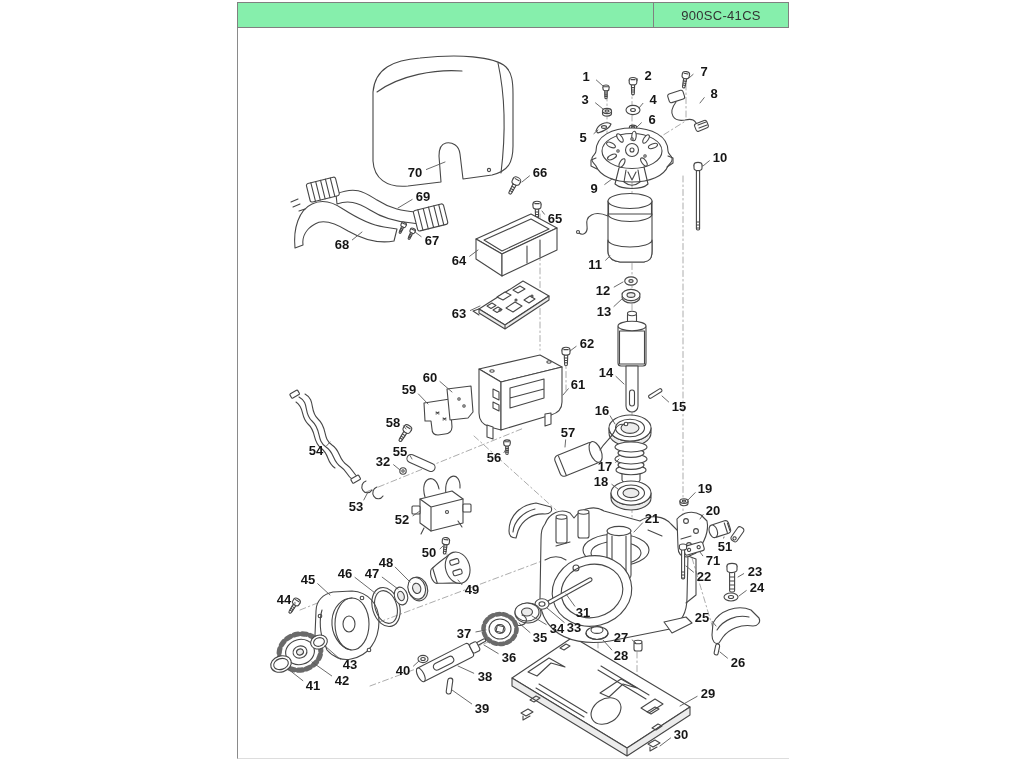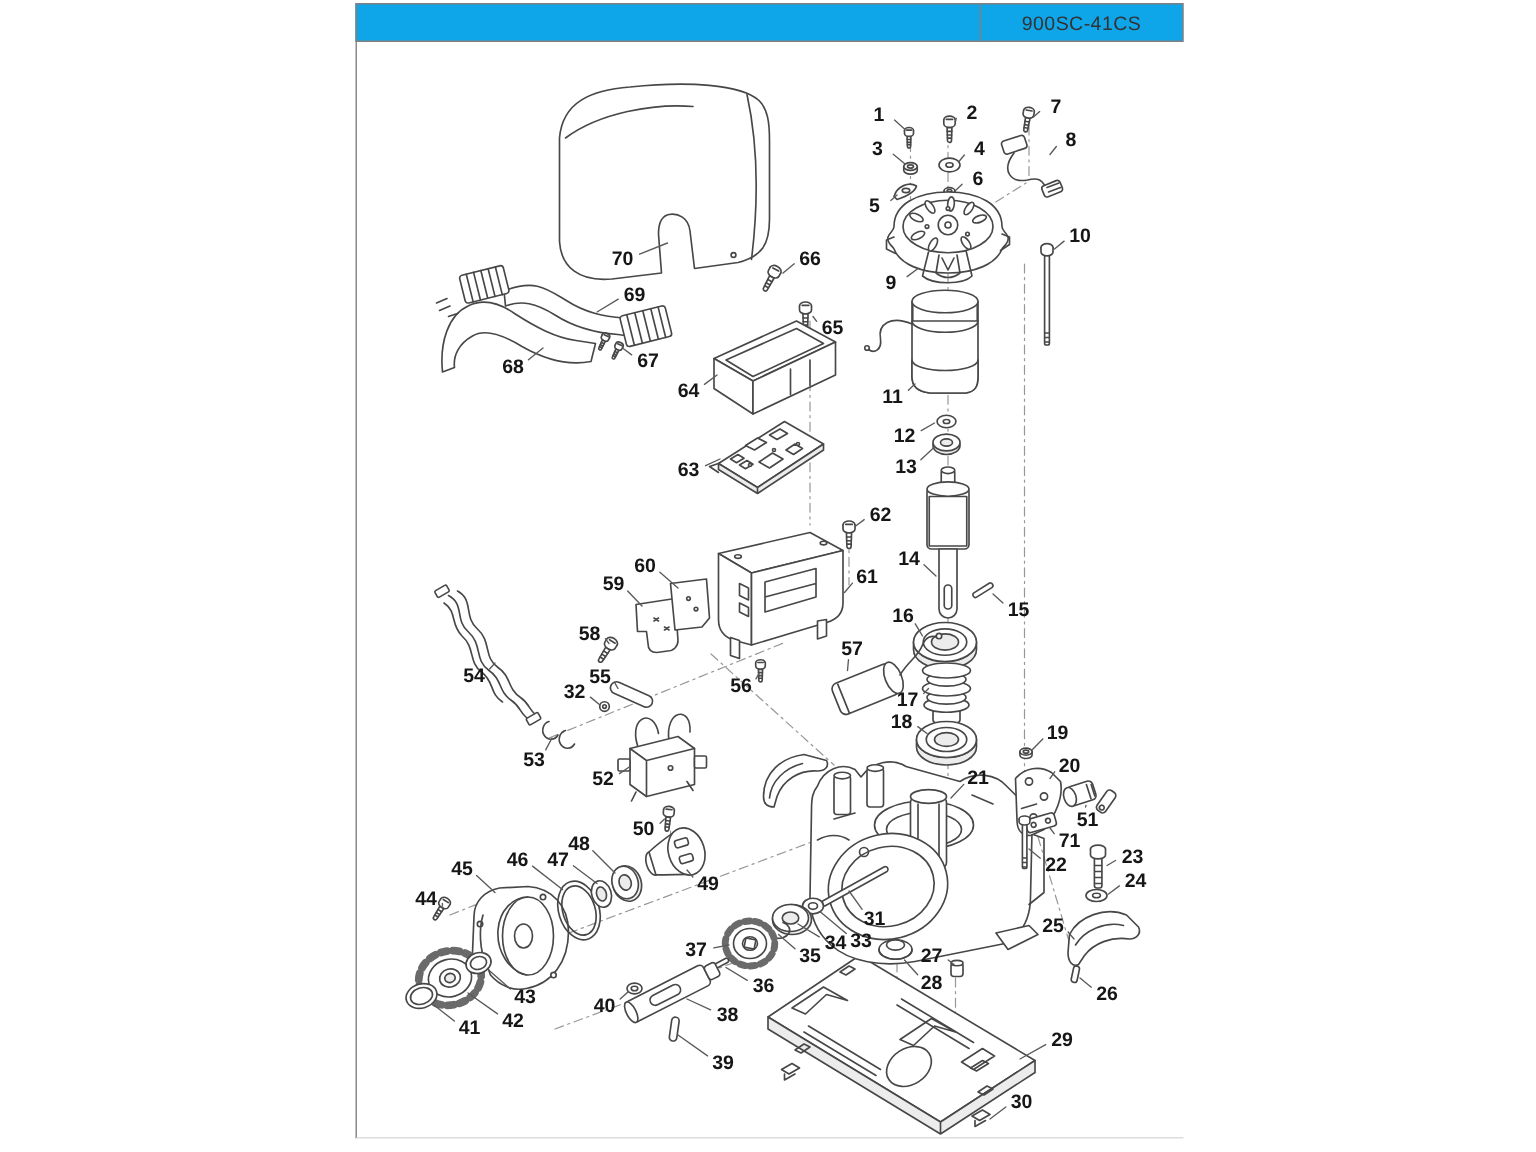--- a/index.html
+++ b/index.html
@@ -1,21 +1,21 @@
 <!DOCTYPE html>
 <html><head>
 <meta charset="utf-8">
 <style>
   html,body{margin:0;padding:0;background:#fff;}
   .stage{position:relative;width:1024px;height:768px;background:#fff;overflow:hidden;
          font-family:"Liberation Sans",sans-serif;}
   .frame{position:absolute;left:237px;top:2px;width:551px;height:756px;
          border-left:1px solid #8a8a8a;border-bottom:1px solid #ddd;}
   .hdr{position:absolute;left:237px;top:2px;width:550px;height:24px;
-       border:1px solid #808080;background:#0ea5e9;}
+       border:1px solid #808080;background:#86efac;}
   .hdr-cell{position:absolute;right:0;top:0;width:134px;height:24px;
        border-left:1px solid #808080;display:flex;align-items:center;justify-content:center;}
   .hdr-title{font-size:13px;color:#333;letter-spacing:.3px;}
   svg.art{position:absolute;left:0;top:0;}
   
   .art *{vector-effect:non-scaling-stroke;}
   .art path,.art rect,.art ellipse,.art circle,.art line{
       fill:#fff;stroke:#474747;stroke-width:1.1;stroke-linecap:round;stroke-linejoin:round;}
   .art .nf{fill:none;}
   .art .shade{fill:#ececec;}

